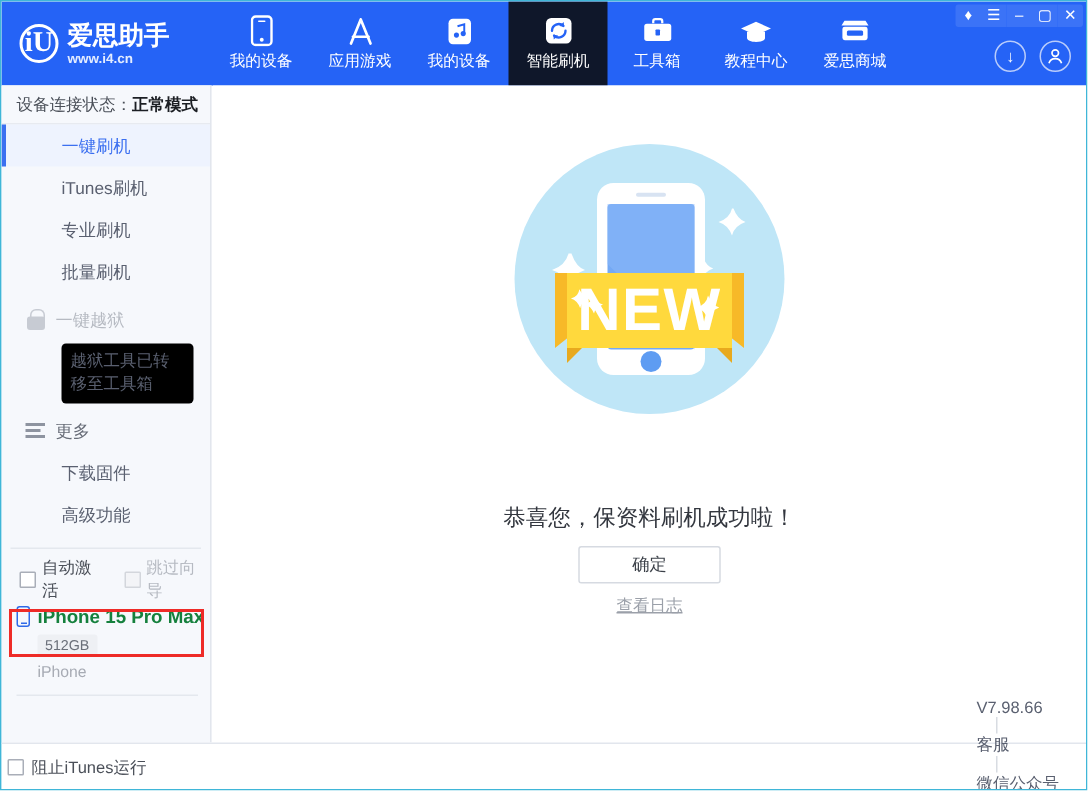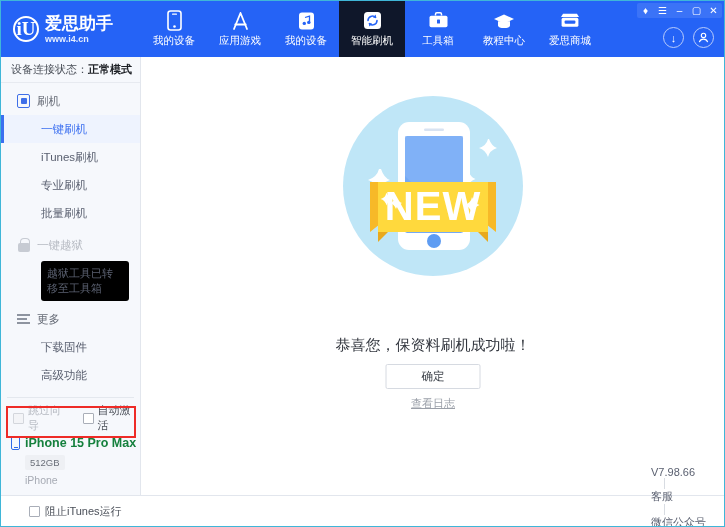--- a/index.html
+++ b/index.html
@@ -222,21 +222,21 @@
     text-decoration: underline; cursor: pointer;
   }
 
   
   .statusbar {
     position: absolute; left: 0; bottom: 0;
     width: 723px; height: 31px; background: #ffffff;
     border-top: 1px solid #e2e6ed;
     display: flex; align-items: center;
   }
-  .sb-left { display:flex; align-items:center; gap:5px; padding-left: 28px; justify-content: space-between; }
+  .sb-left { display:flex; align-items:center; gap:5px; padding-left: 4px; justify-content: space-between; }
   .sb-right {
     margin-left: auto; display: flex; align-items: flex-start;
     padding-right: 18px; font-size: 11px; color: #5a6070; flex-direction: column;
   }
   .sb-right span.sep {
     width:1px; height:11px; background:#d8dce2; margin: 0 13px; display:block;
   }
   .sb-right a { color: #5a6070; text-decoration: none; cursor: pointer; }
   .ver { color:#5a6070; }
 </style>
@@ -355,24 +355,20 @@
     </div>
   </div>
 
   <div class="sidebar">
 
     <div class="conn-status">
       <span>设备连接状态：</span>
         <b>正常模式</b>
     </div>
 
-    <div class="grp-head">
-      <span class="sq-icon"></span>
-      <span>刷机</span>
-    </div>
     <div class="nav-item active">
       <span>一键刷机</span>
     </div>
     <div class="nav-item">
       <span>iTunes刷机</span>
     </div>
     <div class="nav-item">
       <span>专业刷机</span>
     </div>
     <div class="nav-item">
@@ -396,27 +392,27 @@
     <div class="nav-item">
       <span>下载固件</span>
     </div>
     <div class="nav-item">
       <span>高级功能</span>
     </div>
 
     <div class="sb-divider"></div>
 
     <div class="opt-row">
+      <label class="chk">
+        <span class="cbox"></span>
+        <span>自动激活</span>
+      </label>
       <label class="chk dis">
         <span class="cbox dis"></span>
         <span>跳过向导</span>
-      </label>
-      <label class="chk">
-        <span class="cbox"></span>
-        <span>自动激活</span>
       </label>
     </div>
 
     <div class="device">
       <div class="dev-title">
         <span class="phone-ic"></span>
         <span>iPhone 15 Pro Max</span>
       </div>
       <div class="dev-cap">512GB</div>
       <div class="dev-kind">iPhone</div>

